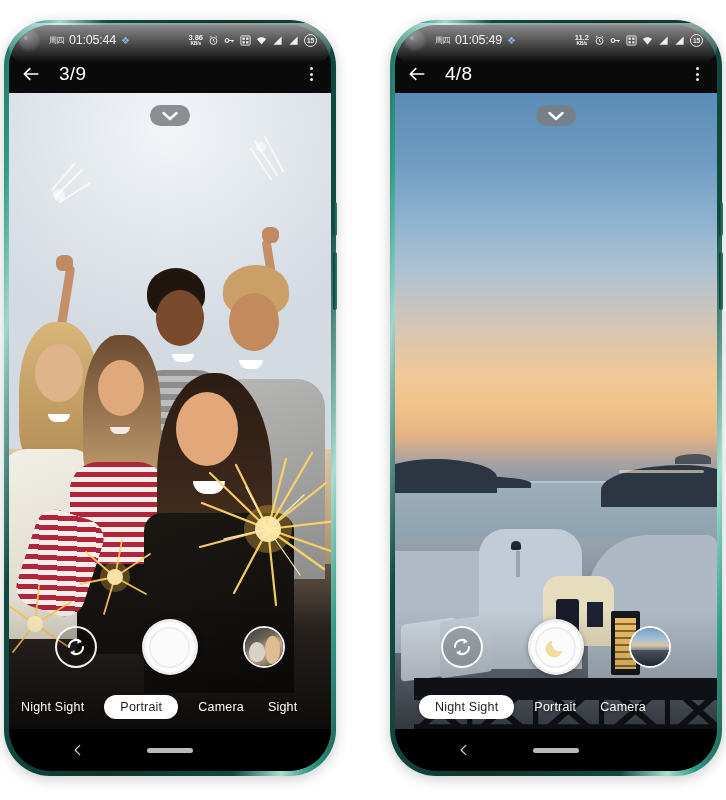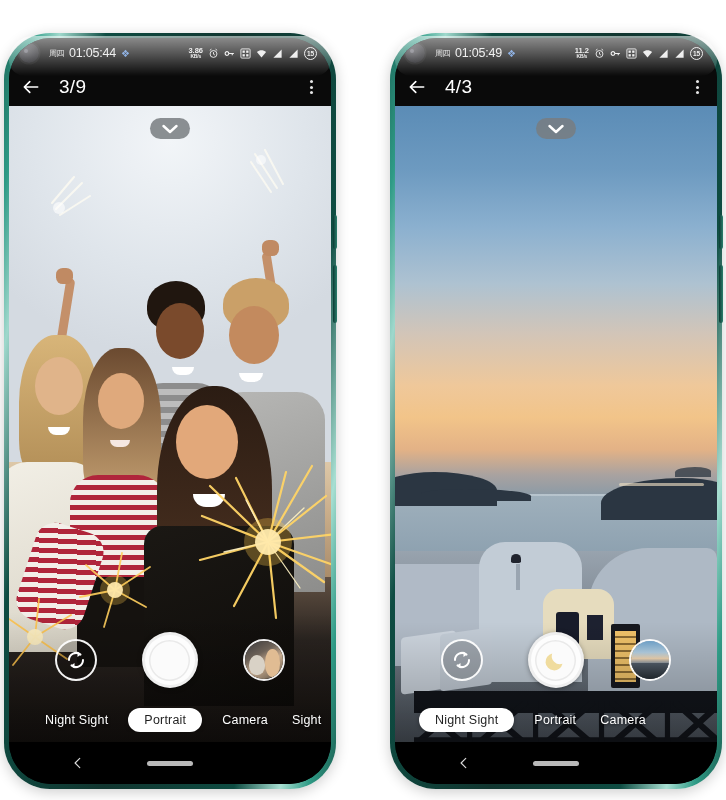--- a/index.html
+++ b/index.html
@@ -16,21 +16,21 @@
     display: flex;
     justify-content: space-between;
     align-items: flex-start;
   }
 
   
   .phone {
     position: relative;
     width: 332px;
     height: 756px;
-    margin-top: 33px;
+    margin-top: 20px;
     border-radius: 46px;
     background: linear-gradient(100deg,#1d6b5c 0%, #2f9b86 6%, #9fd8cc 12%, #0e4c42 22%, #11352f 50%, #0e4c42 78%, #a8dfd2 88%, #2f9b86 94%, #1a5d50 100%);
     padding: 5px;
     box-shadow: 0 3px 14px rgba(0,0,0,.20);
   }
   .phone.left  { margin-left: 4px; }
   .phone.right { margin-right: 4px; }
 
   .phone::before { 
     content:"";
@@ -194,21 +194,21 @@
   .thumb-dog::after{content:"";position:absolute;left:4px;top:14px;width:16px;height:20px;border-radius:50% 50% 45% 45%;background:#d9d2c6;}
   .thumb-dog::before{content:"";position:absolute;right:3px;top:8px;width:15px;height:28px;border-radius:48%;background:#e0bc93;}
   .thumb-land { position:absolute; inset:0;
     background: linear-gradient(180deg,#6e9fc6 0%, #a8c2d4 30%, #dcc4a4 46%, #7e8790 58%, #2e3741 100%); }
   .thumb-land::after{content:"";position:absolute;left:0;right:0;bottom:0;height:42%;background:linear-gradient(180deg,#4a545f,#20262c);}
 
   
   .modebar {
     position: absolute; left: 0; right: 0; bottom: 10px;
     display: flex; align-items: center; gap: 16px;
-    padding: 0 32px;
+    padding: 0 8px;
     z-index: 14;
     white-space: nowrap;
     overflow: hidden;
   }
   .mode {
     color: #fff; font-size: 12.5px; letter-spacing: .2px;
     text-shadow: 0 1px 3px rgba(0,0,0,.65);
     padding: 5px 4px; flex: 0 0 auto;
   }
   .mode.active {
@@ -482,21 +482,21 @@
               <path d="M21 3v18H3z" fill="#e9e9e9"></path>
             </svg>
           <span class="batt">15</span>
         </div>
       </div>
 
       <div class="appbar">
         <svg class="back-arrow" viewBox="0 0 24 24">
             <path d="M20 12H4M10.5 5.5L4 12l6.5 6.5" stroke="#fff" stroke-width="2" fill="none" stroke-linecap="round" stroke-linejoin="round"></path>
           </svg>
-        <span class="page-counter">4/3</span>
+        <span class="page-counter">4/8</span>
         <span class="kebab">
             <i></i>
             <i></i>
             <i></i>
           </span>
       </div>
 
       <div class="viewfinder">
         <div class="santorini">
 

